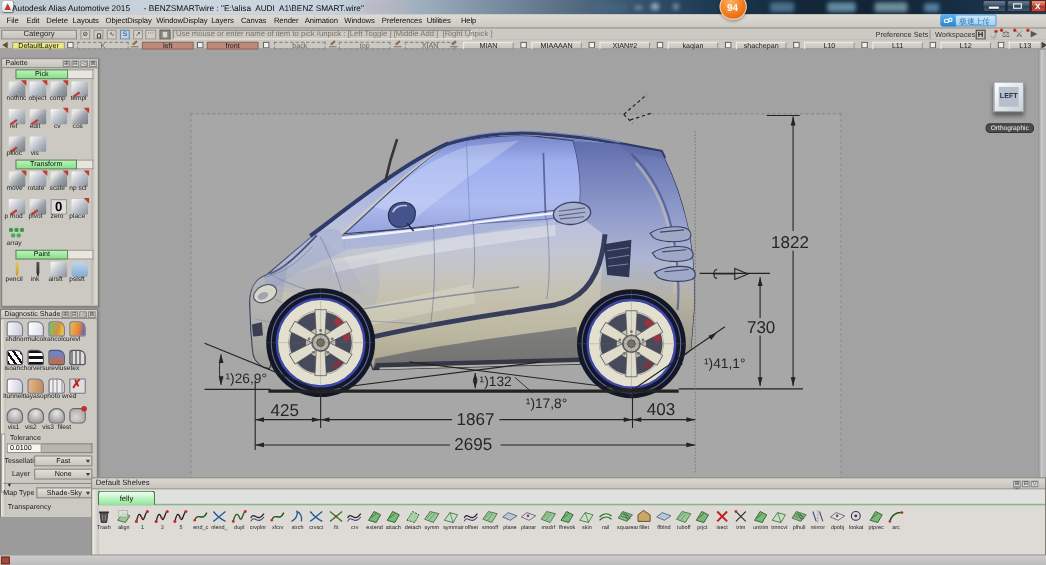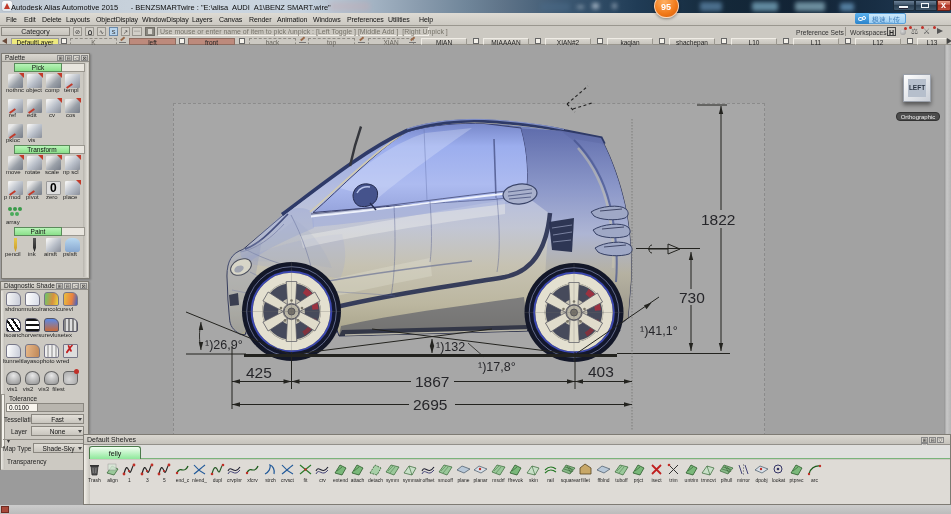--- a/index.html
+++ b/index.html
@@ -313,21 +313,21 @@
 <div id="ttext">Autodesk Alias Automotive 2015      - BENZSMARTwire : "E:\alisa  AUDI  A1\BENZ SMART.wire"</div>
 
 <div class="abs" style="left:893px;top:0;width:22px;height:11px;background:linear-gradient(#6b8096,#3a4f63 50%,#2c4053 50%,#41586c);border:1px solid #1c2c3a;border-radius:0 0 2px 2px"></div>
 <div class="abs" style="left:915px;top:0;width:22px;height:11px;background:linear-gradient(#6b8096,#3a4f63 50%,#2c4053 50%,#41586c);border:1px solid #1c2c3a"></div>
 <div class="abs" style="left:937px;top:0;width:14px;height:11px;background:linear-gradient(#e8a28c,#c45142 45%,#ad3425 50%,#c1503e);border:1px solid #6a1d12;border-radius:0 0 2px 0"></div>
 <div class="abs" style="left:899px;top:6px;width:9px;height:2px;background:#f2f5f8;box-shadow:0 1px 0 #223"></div>
 <div class="abs" style="left:921px;top:3px;width:8px;height:5px;border:1.5px solid #f2f5f8"></div>
 <div class="abs" style="left:941px;top:2px;color:#fff;font-size:9px;font-weight:bold;line-height:7px">x</div>
 
 <div class="abs" style="z-index:10;left:654px;top:-6px;width:25px;height:24px;border-radius:50%;background:radial-gradient(circle at 40% 30%,#ffb061,#f07818 60%,#cf5a0a);border:1px solid rgba(255,255,255,.65);box-shadow:0 1px 3px rgba(0,0,0,.4)"></div>
-<div class="abs" style="z-index:11;left:661px;top:2px;color:#fff;font-size:9px;font-weight:bold">95</div>
+<div class="abs" style="z-index:11;left:661px;top:2px;color:#fff;font-size:9px;font-weight:bold">94</div>
 
 <div id="menubar" class="abs">
 <span style="left:6px">File</span>
       <span style="left:24px">Edit</span>
       <span style="left:42px">Delete</span>
 <span style="left:66px">Layouts</span>
       <span style="left:96px">ObjectDisplay</span>
       <span style="left:142px">WindowDisplay</span>
 <span style="left:192px">Layers</span>
       <span style="left:219px">Canvas</span>

